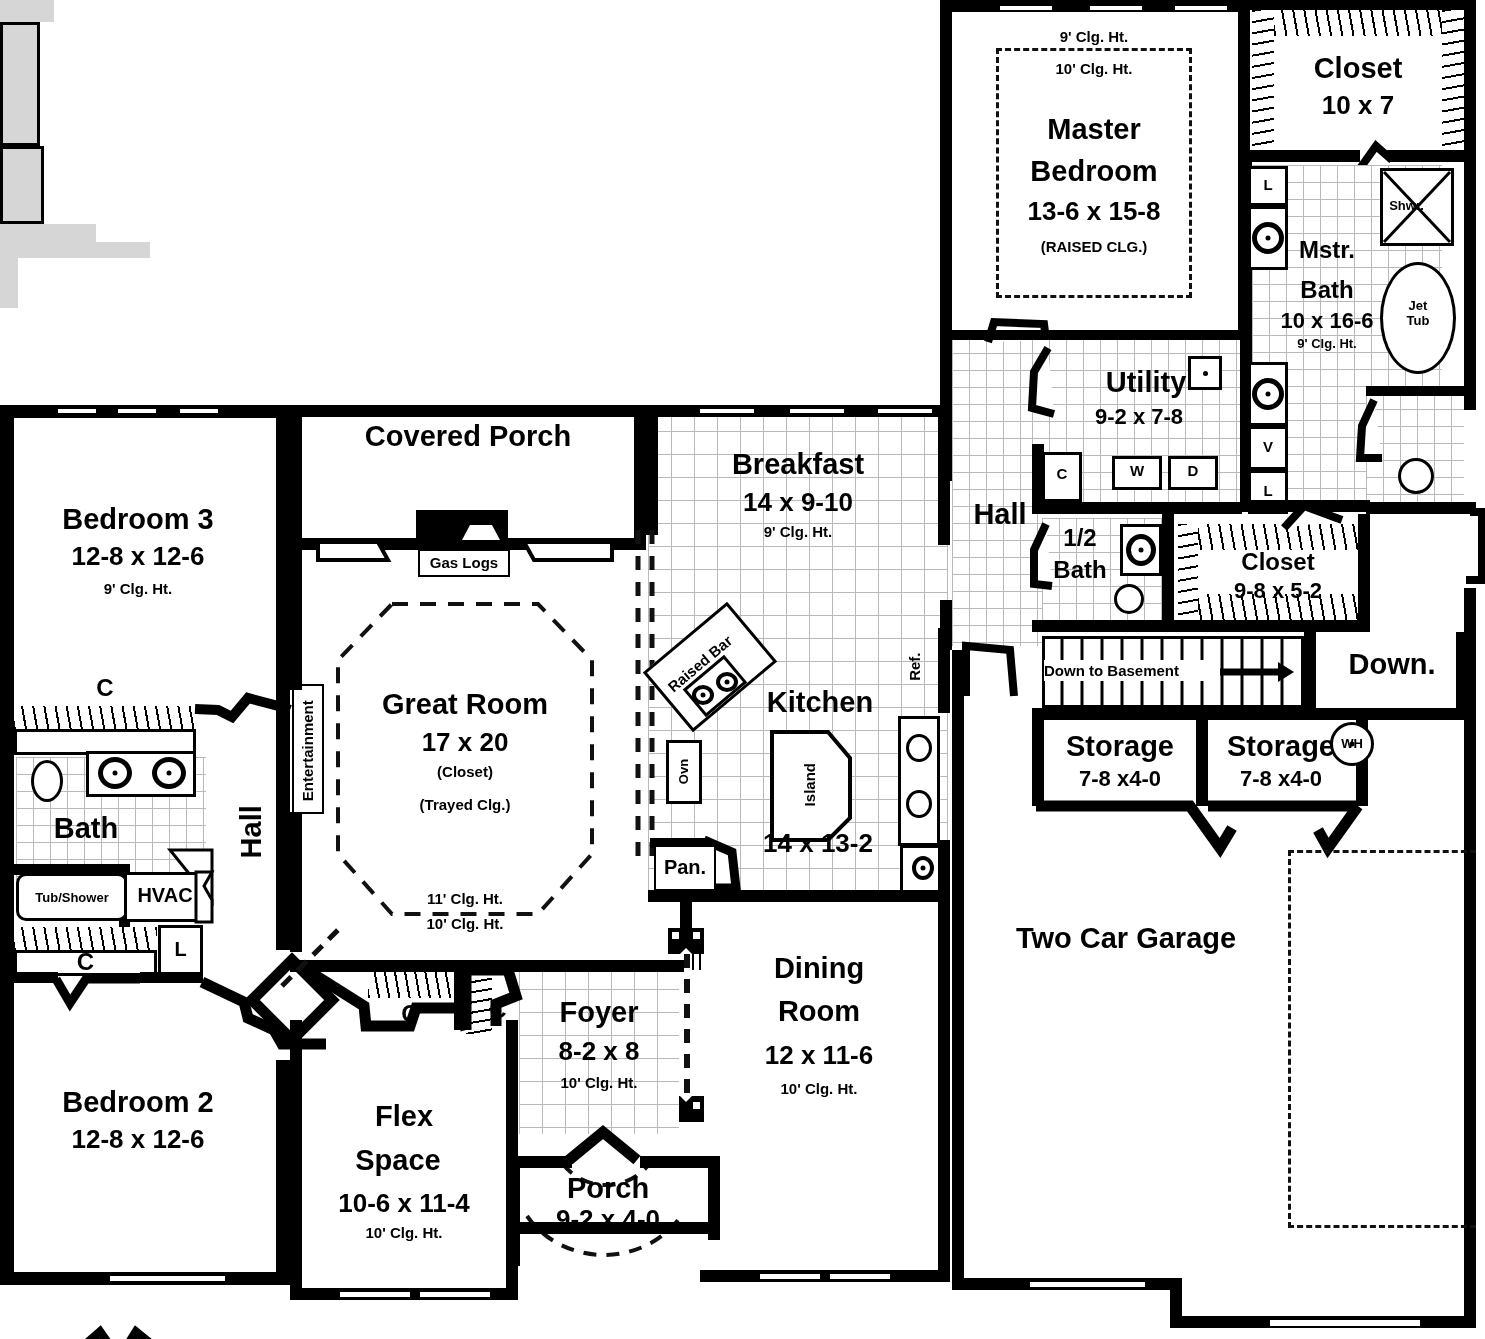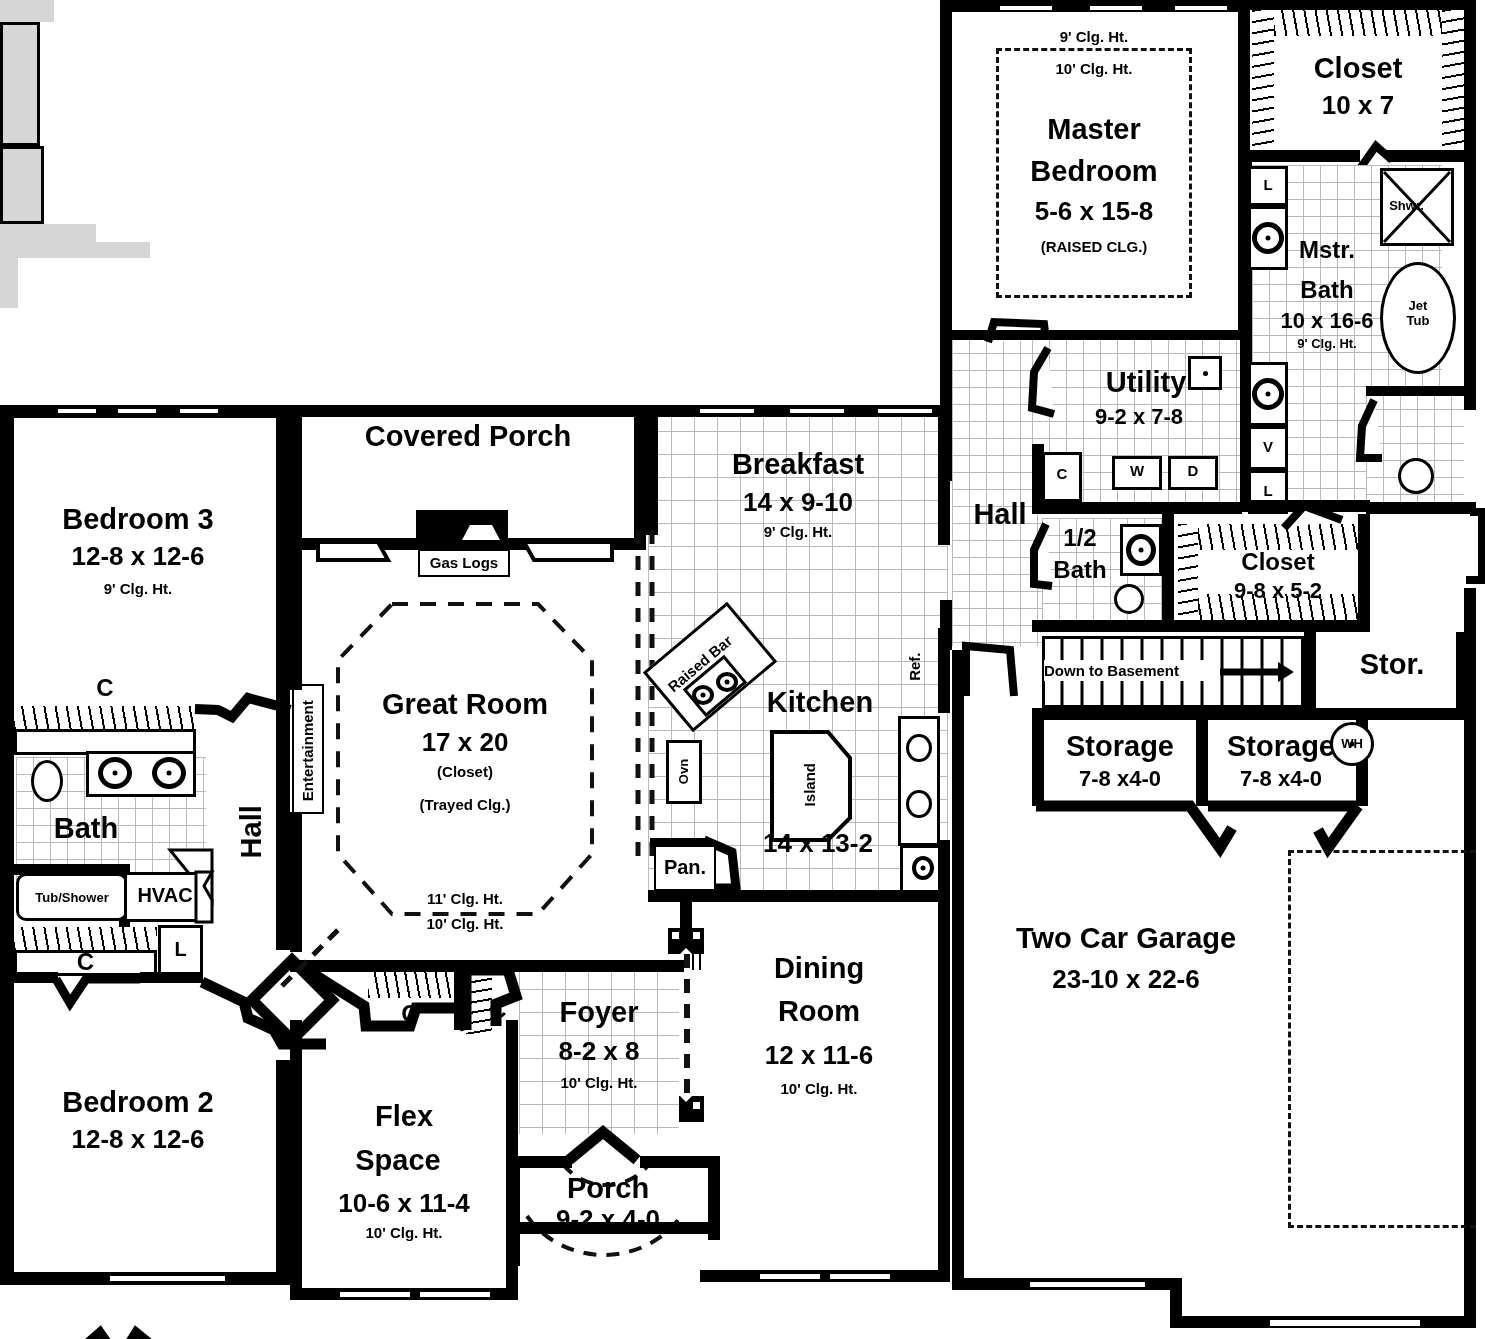--- a/index.html
+++ b/index.html
@@ -220,21 +220,21 @@
   <div class="wall" style="left:1238px;top:0px;width:12px;height:340px;"></div>
   <div class="blk" style="left:1000px;top:4px;width:52px;height:4px;background:#fff;border-top:2px solid #000;border-bottom:2px solid #000;"></div>
   <div class="blk" style="left:1090px;top:4px;width:52px;height:4px;background:#fff;border-top:2px solid #000;border-bottom:2px solid #000;"></div>
   <div class="blk" style="left:1175px;top:4px;width:52px;height:4px;background:#fff;border-top:2px solid #000;border-bottom:2px solid #000;"></div>
 
   <div class="dash" style="left:996px;top:48px;width:196px;height:250px;"></div>
   <div class="lbl note" style="left:996px;top:28px;width:196px;">9' Clg. Ht.</div>
   <div class="lbl note" style="left:996px;top:60px;width:196px;">10' Clg. Ht.</div>
   <div class="lbl name" style="left:996px;top:113px;width:196px;">Master</div>
   <div class="lbl name" style="left:996px;top:155px;width:196px;">Bedroom</div>
-  <div class="lbl dim" style="left:996px;top:196px;width:196px;">5-6 x 15-8</div>
+  <div class="lbl dim" style="left:996px;top:196px;width:196px;">13-6 x 15-8</div>
   <div class="lbl note" style="left:996px;top:238px;width:196px;">(RAISED CLG.)</div>
 
   <svg style="left:978px;top:310px;width:80px;height:46px;">
     <path d="M10,32 L16,12 L66,14 L68,30" fill="#fff" stroke="#000" stroke-width="8"></path>
   </svg>
 
   <div class="wall" style="left:1464px;top:0px;width:12px;height:160px;"></div>
   <div class="wall" style="left:1250px;top:0px;width:226px;height:10px;"></div>
   <div class="hatch" style="left:1252px;top:10px;width:212px;height:26px;"></div>
   <div class="hatch" style="left:1252px;top:10px;width:22px;height:140px;background-image:repeating-linear-gradient(170deg,#000 0px,#000 2px,transparent 2px,transparent 11px);"></div>
@@ -350,21 +350,21 @@
         <line x1="200" y1="2" x2="200" y2="70"></line>
       <line x1="220" y1="2" x2="220" y2="70"></line>
         <line x1="240" y1="2" x2="240" y2="70"></line>
     </g>
     <line x1="4" y1="36" x2="236" y2="36" stroke="#000" stroke-width="7"></line>
     <polygon points="236,26 252,36 236,46" fill="#000"></polygon>
   </svg>
   <div class="lbl note" style="left:1044px;top:660px;width:176px;text-align:left;background:#fff;padding:2px 0;">Down to Basement</div>
 
   <div class="wall" style="left:1304px;top:632px;width:12px;height:84px;"></div>
-  <div class="lbl name" style="left:1316px;top:648px;width:152px;">Stor.</div>
+  <div class="lbl name" style="left:1316px;top:648px;width:152px;">Down.</div>
   <div class="wall" style="left:1456px;top:632px;width:12px;height:84px;"></div>
   <div class="wall" style="left:1304px;top:708px;width:164px;height:12px;"></div>
 
   <div class="wall" style="left:1032px;top:708px;width:284px;height:12px;"></div>
   <div class="wall" style="left:1032px;top:708px;width:12px;height:98px;"></div>
   <div class="wall" style="left:1196px;top:708px;width:12px;height:98px;"></div>
   <div class="wall" style="left:1356px;top:708px;width:12px;height:98px;"></div>
   <div class="lbl name" style="left:1044px;top:730px;width:152px;">Storage</div>
   <div class="lbl dim-sm" style="left:1044px;top:766px;width:152px;">7-8 x4-0</div>
   <div class="lbl name" style="left:1206px;top:730px;width:150px;">Storage</div>
@@ -380,21 +380,20 @@
 
   <div class="wall" style="left:952px;top:650px;width:12px;height:640px;"></div>
   <div class="wall" style="left:952px;top:1278px;width:230px;height:12px;"></div>
   <div class="wall" style="left:1170px;top:1278px;width:12px;height:50px;"></div>
   <div class="wall" style="left:1170px;top:1316px;width:306px;height:12px;"></div>
   <div class="wall" style="left:1464px;top:588px;width:12px;height:740px;"></div>
   <div class="blk" style="left:1270px;top:1318px;width:150px;height:6px;background:#fff;border-top:2px solid #000;border-bottom:2px solid #000;"></div>
   <div class="blk" style="left:1030px;top:1280px;width:115px;height:5px;background:#fff;border-top:2px solid #000;border-bottom:2px solid #000;"></div>
   <div class="dash" style="left:1288px;top:850px;width:188px;height:378px;border-right:none;"></div>
   <div class="lbl name" style="left:966px;top:922px;width:320px;">Two Car Garage</div>
-  <div class="lbl dim" style="left:966px;top:964px;width:320px;">23-10 x 22-6</div>
 
   <div class="wall" style="left:938px;top:900px;width:12px;height:382px;"></div>
   <div class="wall" style="left:700px;top:1270px;width:250px;height:12px;"></div>
   <div class="blk" style="left:760px;top:1272px;width:60px;height:5px;background:#fff;border-top:2px solid #000;border-bottom:2px solid #000;"></div>
   <div class="blk" style="left:830px;top:1272px;width:60px;height:5px;background:#fff;border-top:2px solid #000;border-bottom:2px solid #000;"></div>
   <div class="blk" style="left:692px;top:930px;width:5px;height:40px;background:#fff;border-left:2px solid #000;border-right:2px solid #000;"></div>
   <div class="lbl name" style="left:700px;top:952px;width:238px;">Dining</div>
   <div class="lbl name" style="left:700px;top:995px;width:238px;">Room</div>
   <div class="lbl dim" style="left:700px;top:1040px;width:238px;">12 x 11-6</div>
   <div class="lbl note" style="left:700px;top:1080px;width:238px;">10' Clg. Ht.</div>

